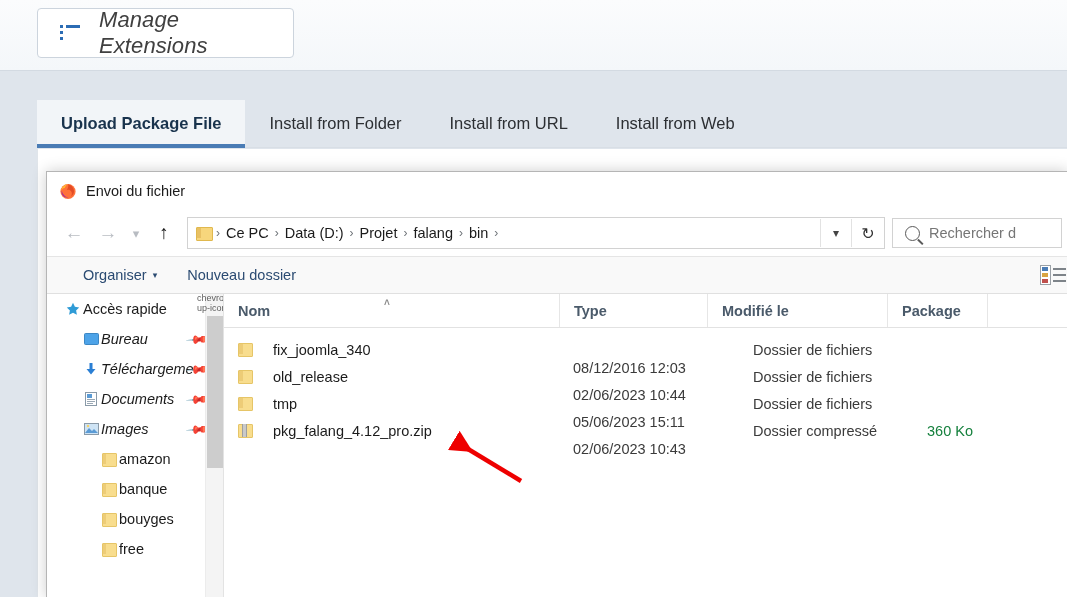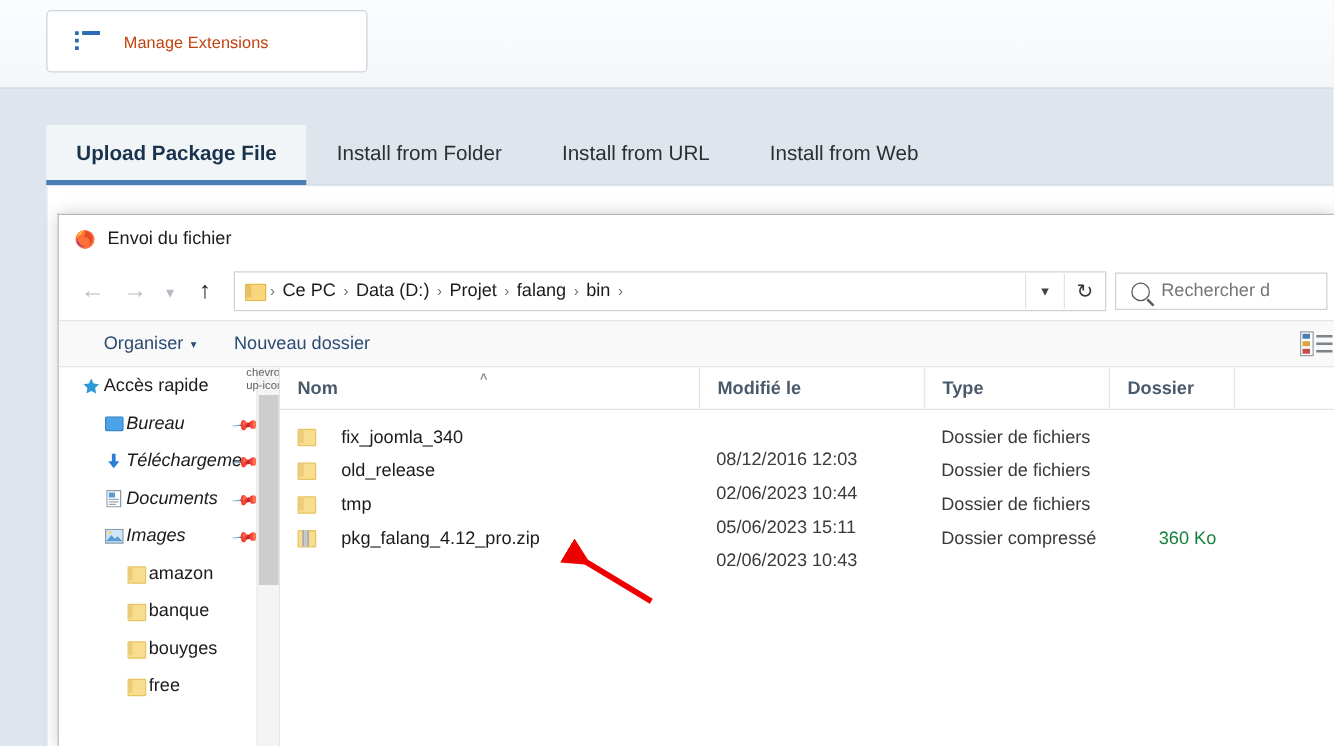--- a/index.html
+++ b/index.html
@@ -44,21 +44,21 @@
   .list-icon i:nth-child(2) { top: 6px; }
   .list-icon i:nth-child(3) { top: 12px; }
   .list-icon b {
     position: absolute; left: 0px; width: 3px; height: 3px;
     background: #2b6cb4; display: block;
   }
   .list-icon b:nth-of-type(1) { top: 0px; }
   .list-icon b:nth-of-type(2) { top: 6px; }
   .list-icon b:nth-of-type(3) { top: 12px; }
   #manage-ext-label {
-    font-size: 13px; color: #c2410c; letter-spacing: .1px;
+    font-size: 22px; color: #404040; letter-spacing: .1px; font-style: italic;
   }
 
   
   #tabs-wrap {
     position: absolute; left: 37px; top: 97px; width: 1030px; height: 52px;
   }
   #tabs-row {
     display: flex; align-items: flex-end; height: 50px;
     border-bottom: 1px solid #d8dee5;
   }
@@ -467,28 +467,28 @@
         <div id="nav-scroll-thumb"></div>
       </div>
     </div>
 
     <div id="file-pane">
       <div id="col-head">
         <div class="col c-nom">
           <span>Nom</span>
           <span id="sort-caret">˄</span>
         </div>
+        <div class="col c-type">
+          <span>Type</span>
+        </div>
         <div class="col c-mod">
           <span>Modifié le</span>
         </div>
-        <div class="col c-type">
-          <span>Type</span>
-        </div>
         <div class="col c-size">
-          <span>Dossier</span>
+          <span>Package</span>
         </div>
         <div class="col c-end"></div>
       </div>
 
       <div style="padding-top:8px;">
         <div class="file-row">
           <span class="f-name">
             <span class="folder-row-ic"></span>
             <span>fix_joomla_340</span>
           </span>

